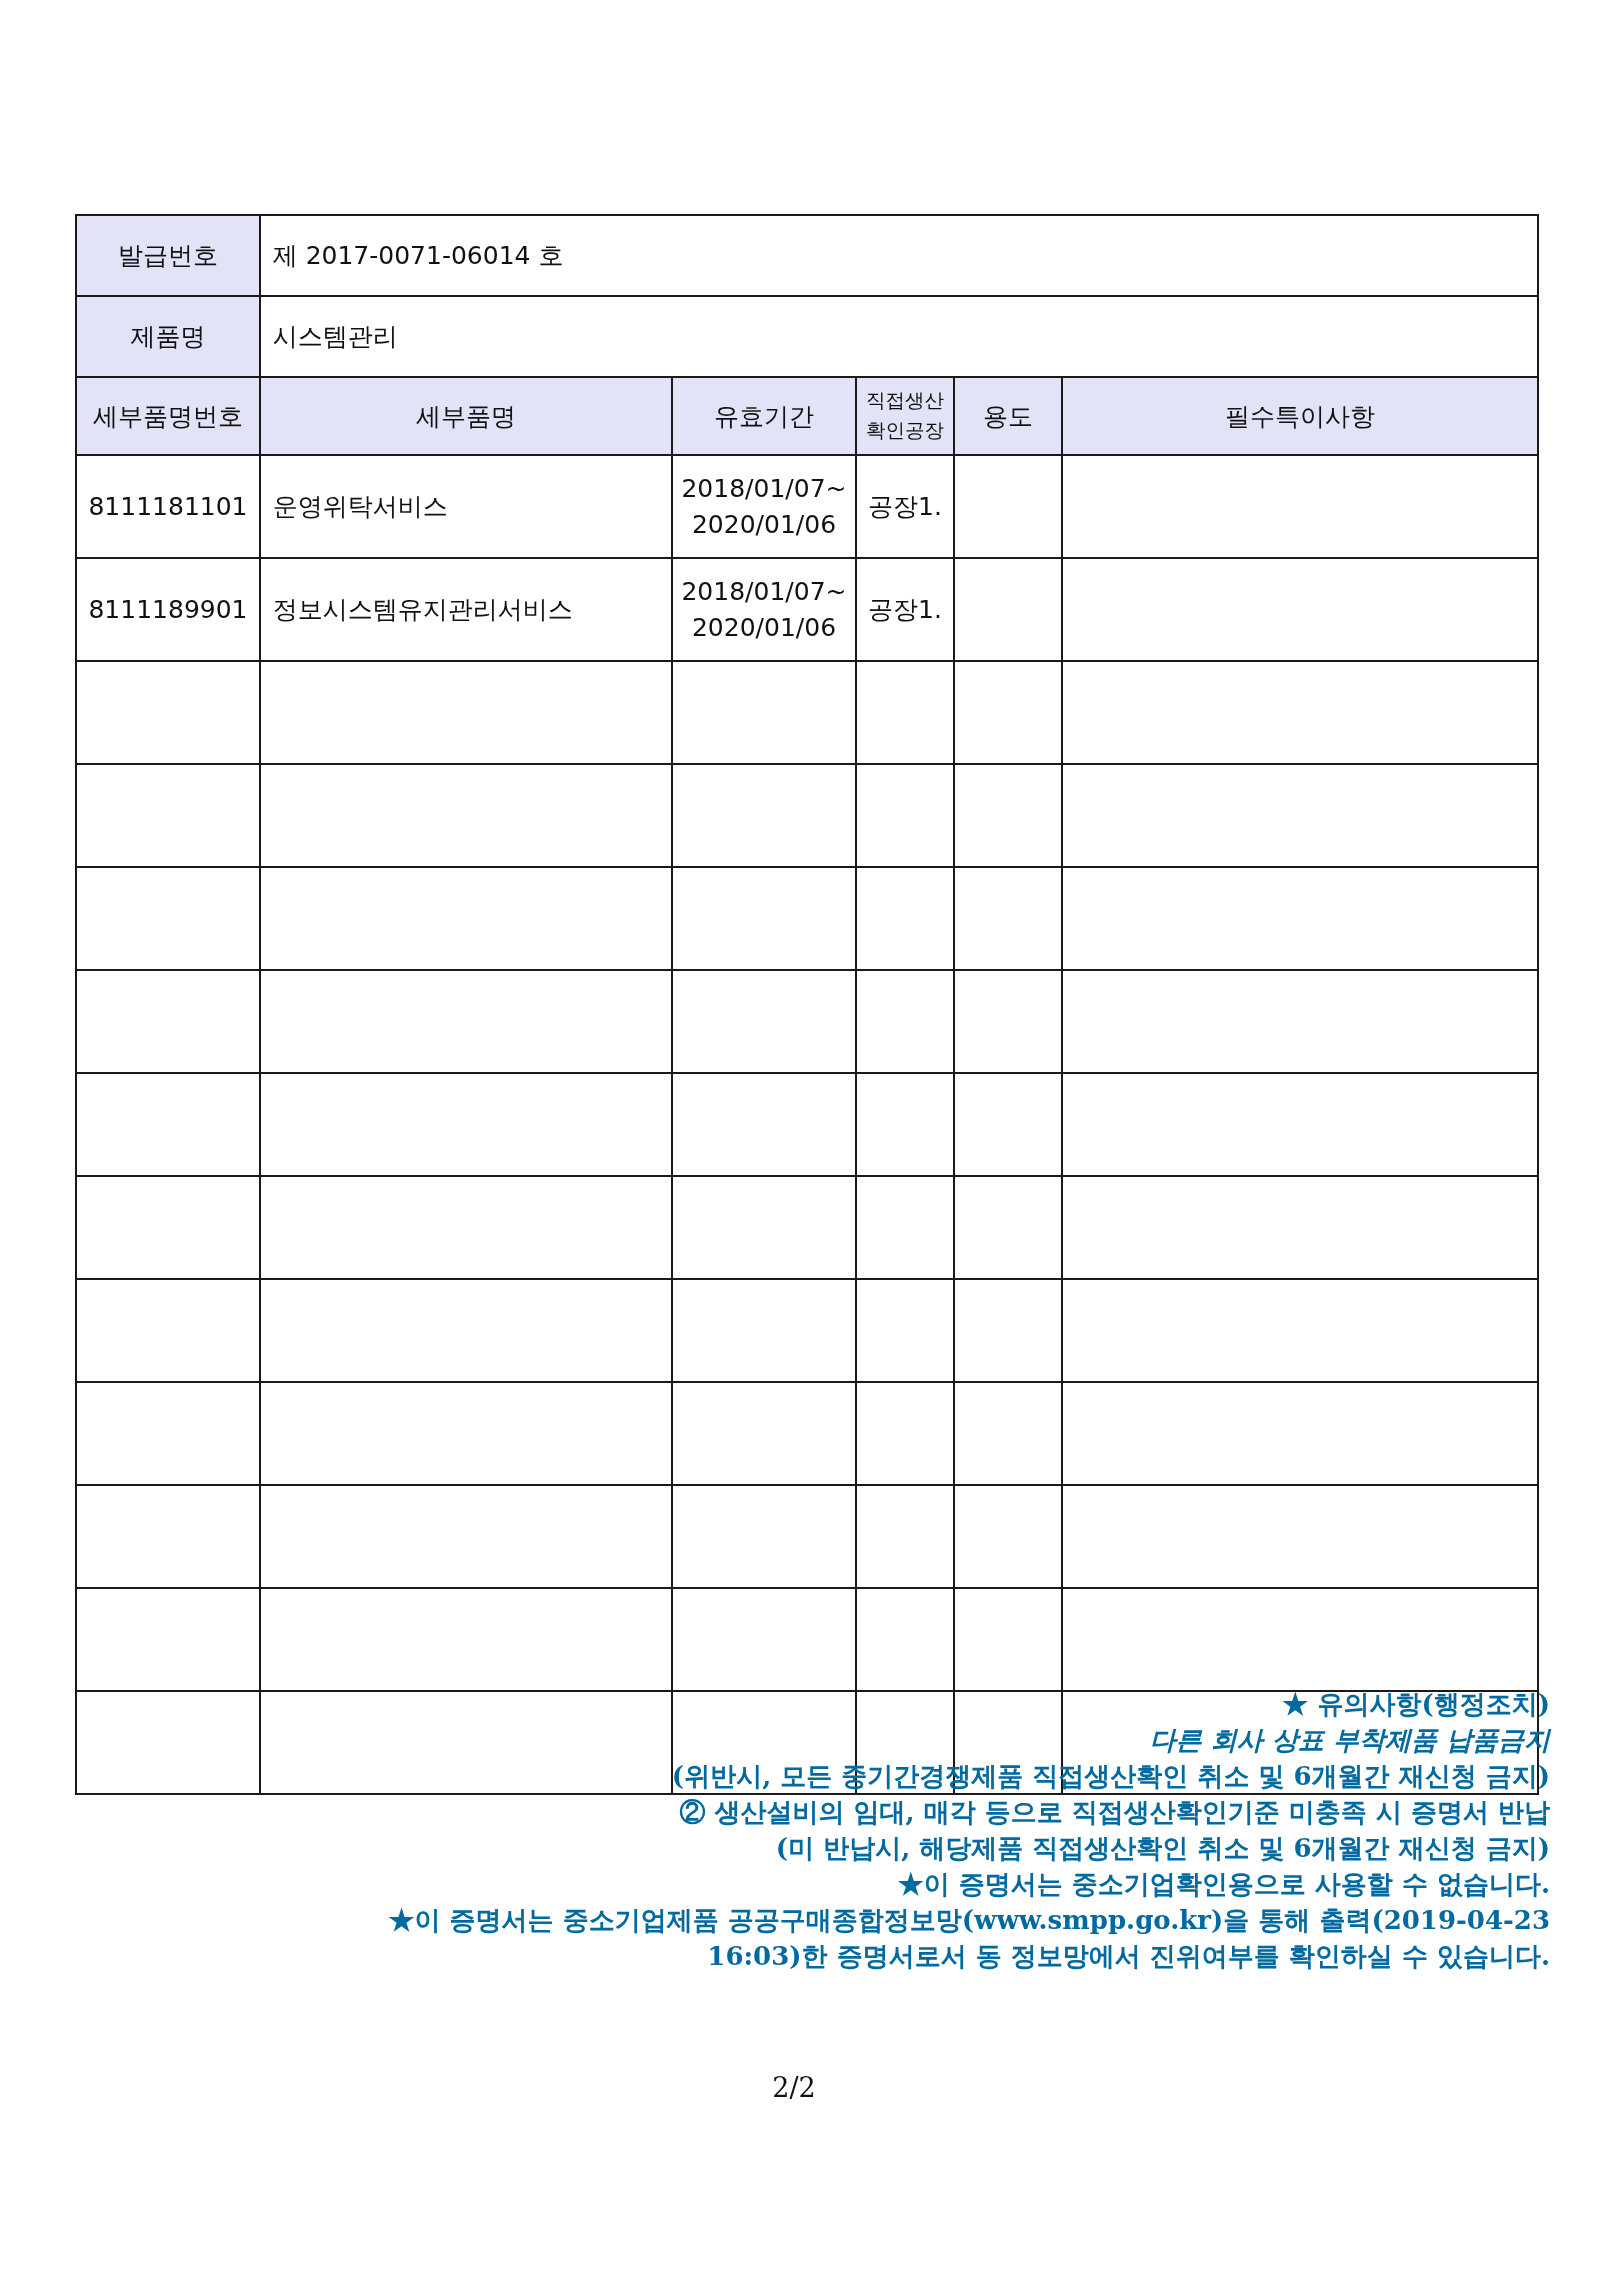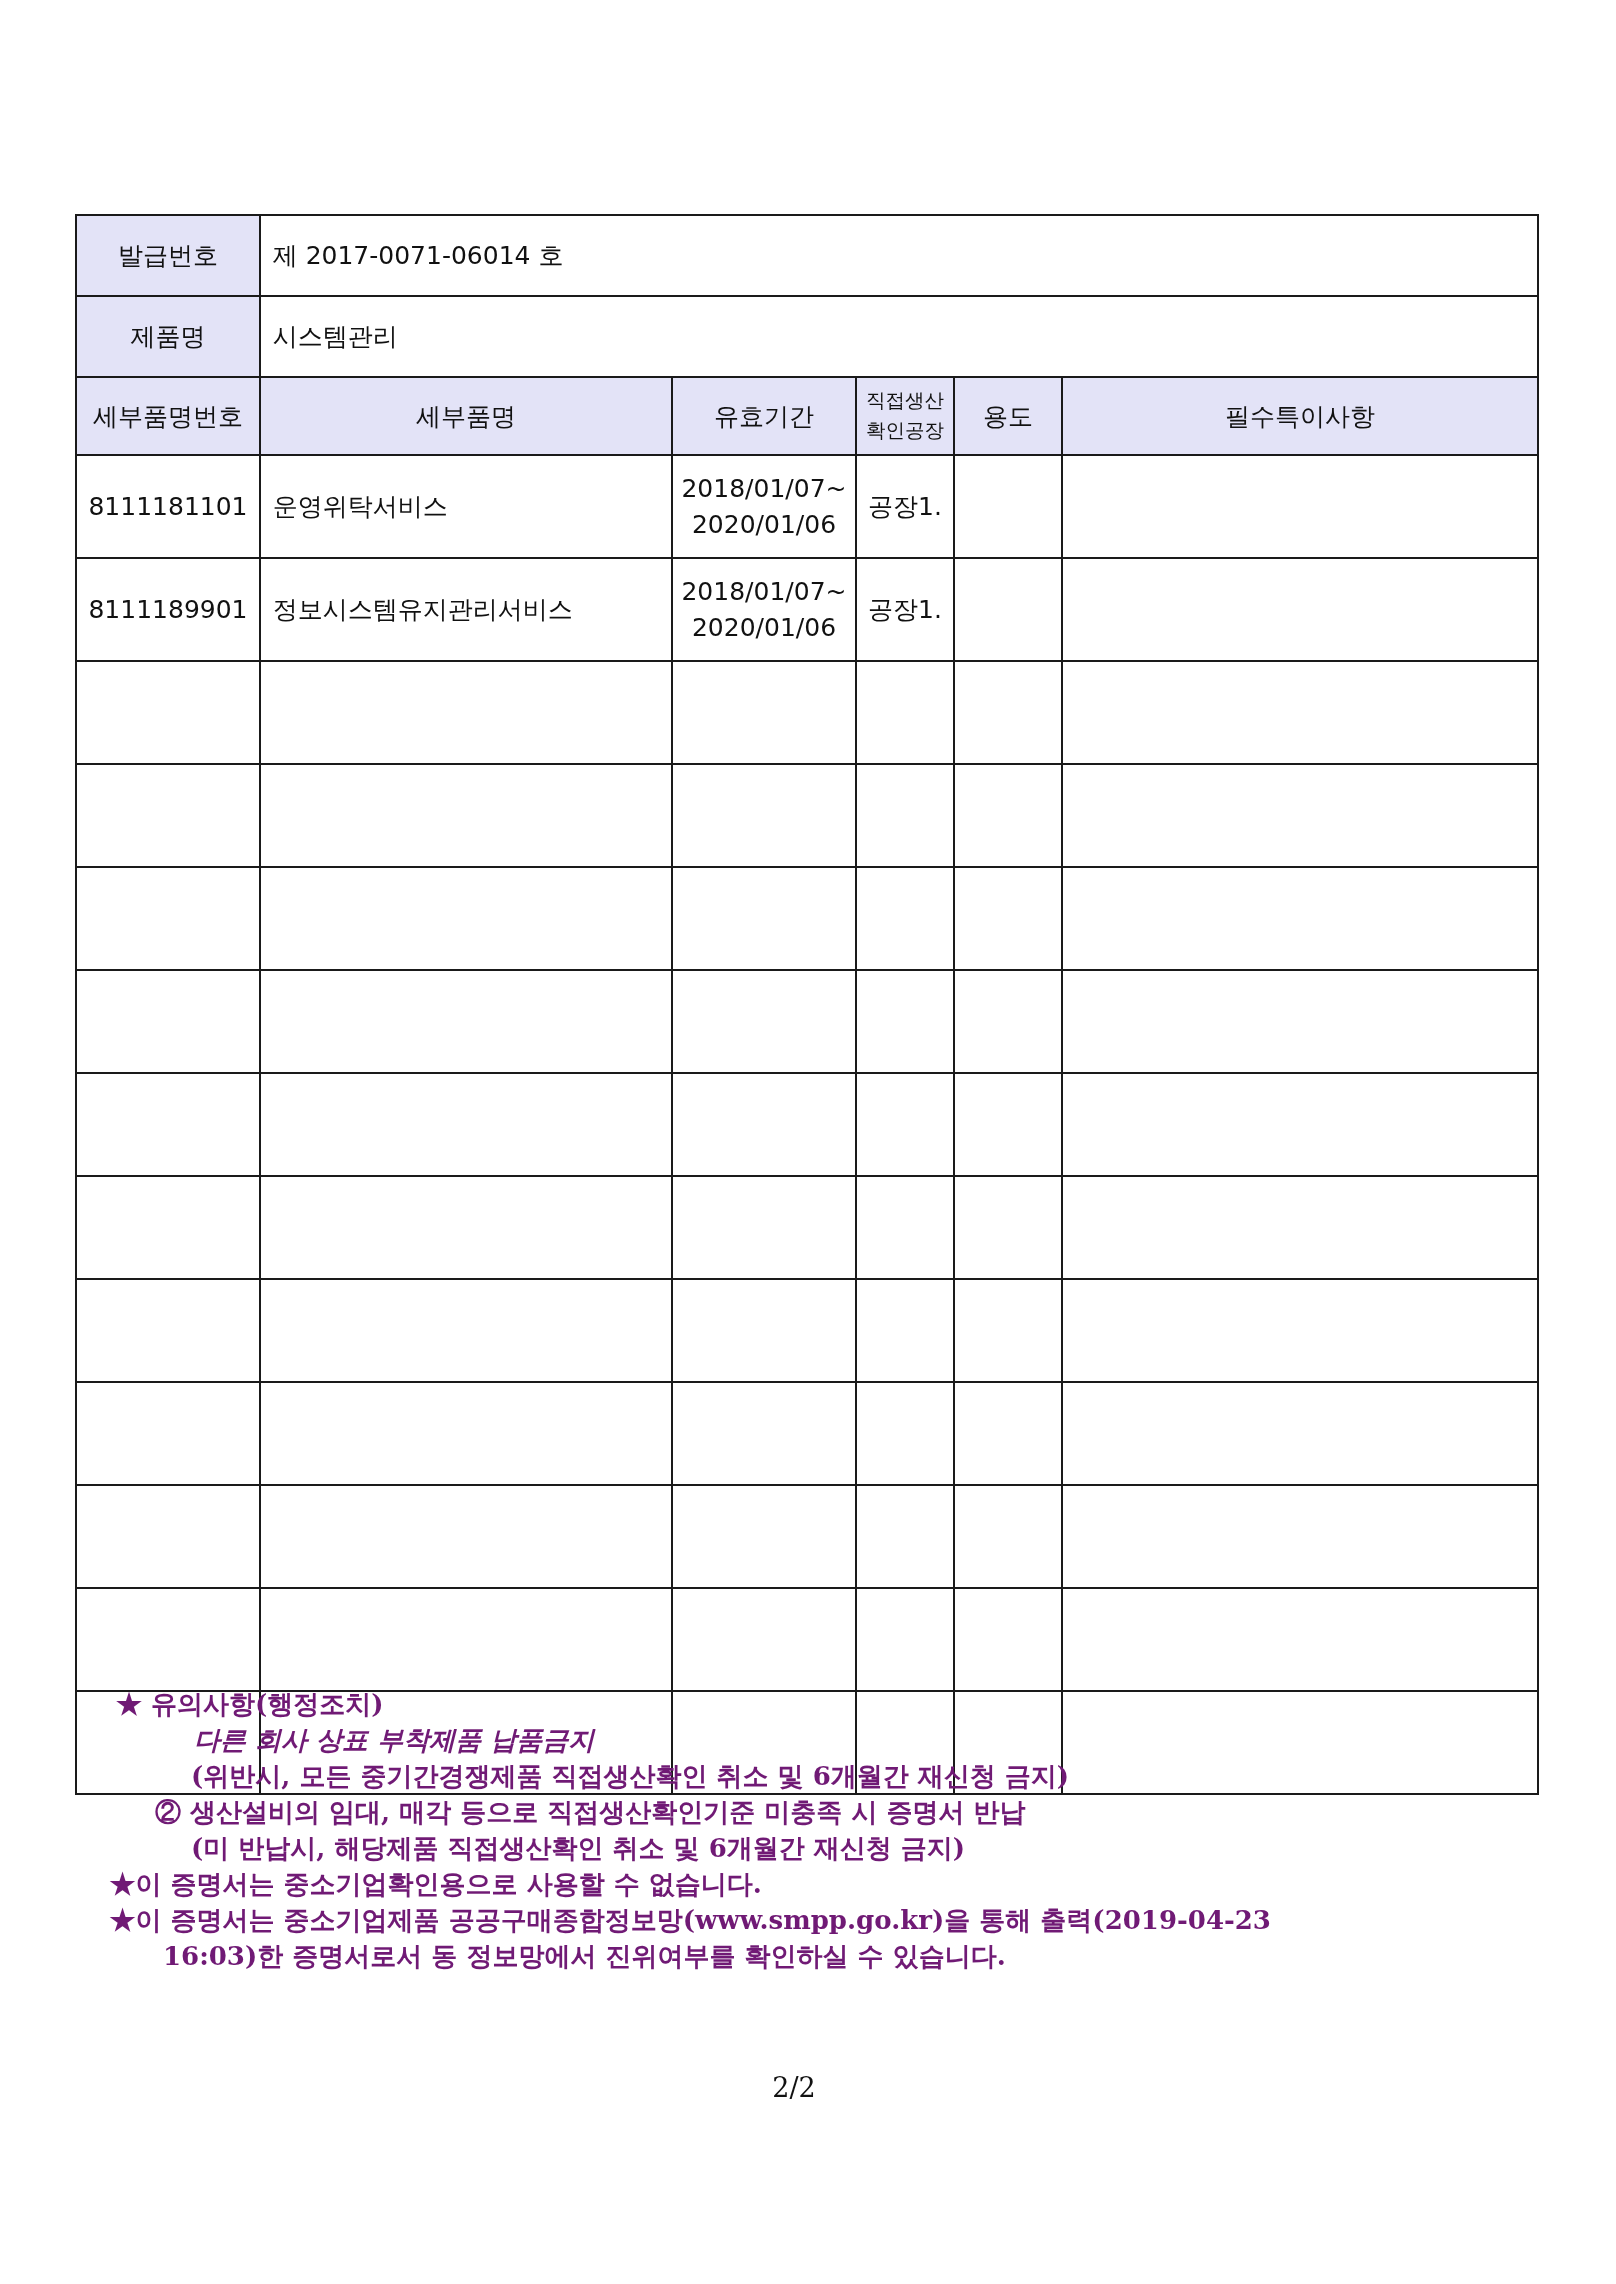--- a/index.html
+++ b/index.html
@@ -11,21 +11,21 @@
             vertical-align: middle; overflow: hidden; white-space: nowrap; }
   .tbl td.lbl { background: #e3e3f7; text-align: center; padding: 8px; }
   .tbl td.small { font-size: 19.5px; line-height: 30px; white-space: normal; }
   .tbl td.center { text-align: center; padding: 0 2.6px; }
   .tbl td.date { text-align: center; line-height: 36px; padding: 0 2.6px; white-space: normal; }
   .r-top { height: 81px; }
   .r-head { height: 55px; }
   .r-data { height: 103px; }
   .notes { position: absolute; left: 116px; top: 1686px; width: 1434px;
            font-family: "DejaVu Serif", serif; font-weight: bold; font-size: 26px;
-           line-height: 36px; color: #701a75; }
+           line-height: 36px; color: #0369a1; text-align: right; }
   .notes .line { white-space: nowrap; }
   .ind1 { padding-left: 39px; }
   .ind2 { padding-left: 78px; font-style: italic; }
   .ind3 { padding-left: 75px; }
   .pageno { position: absolute; left: 0; width: 1588px; top: 2072px; text-align: center;
             font-family: "DejaVu Serif", serif; font-size: 27px; }
 </style>
 </head>
 <body>
 

